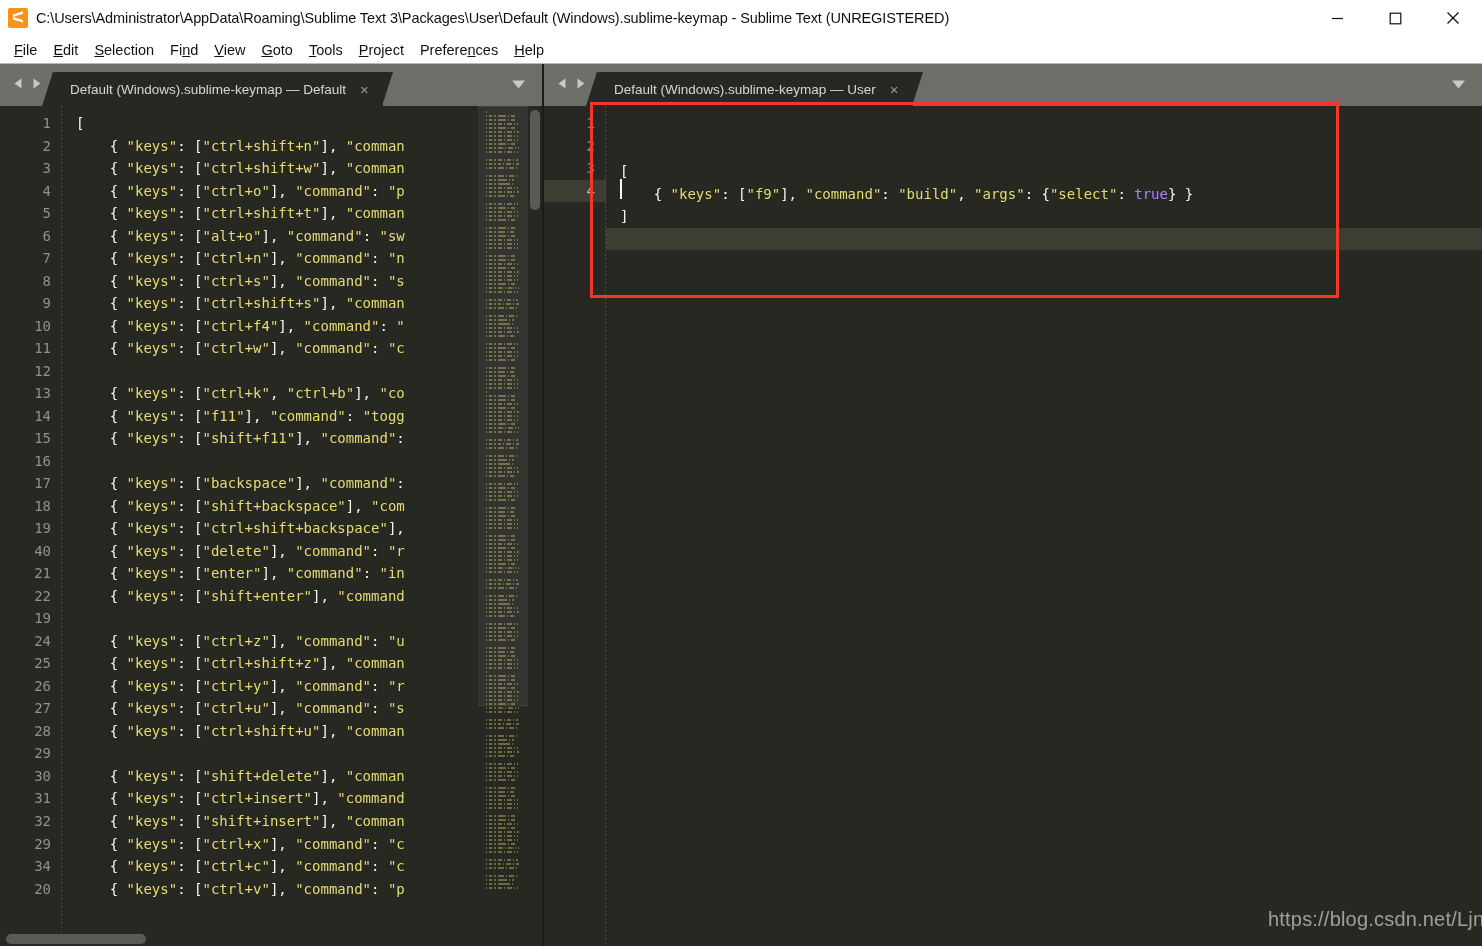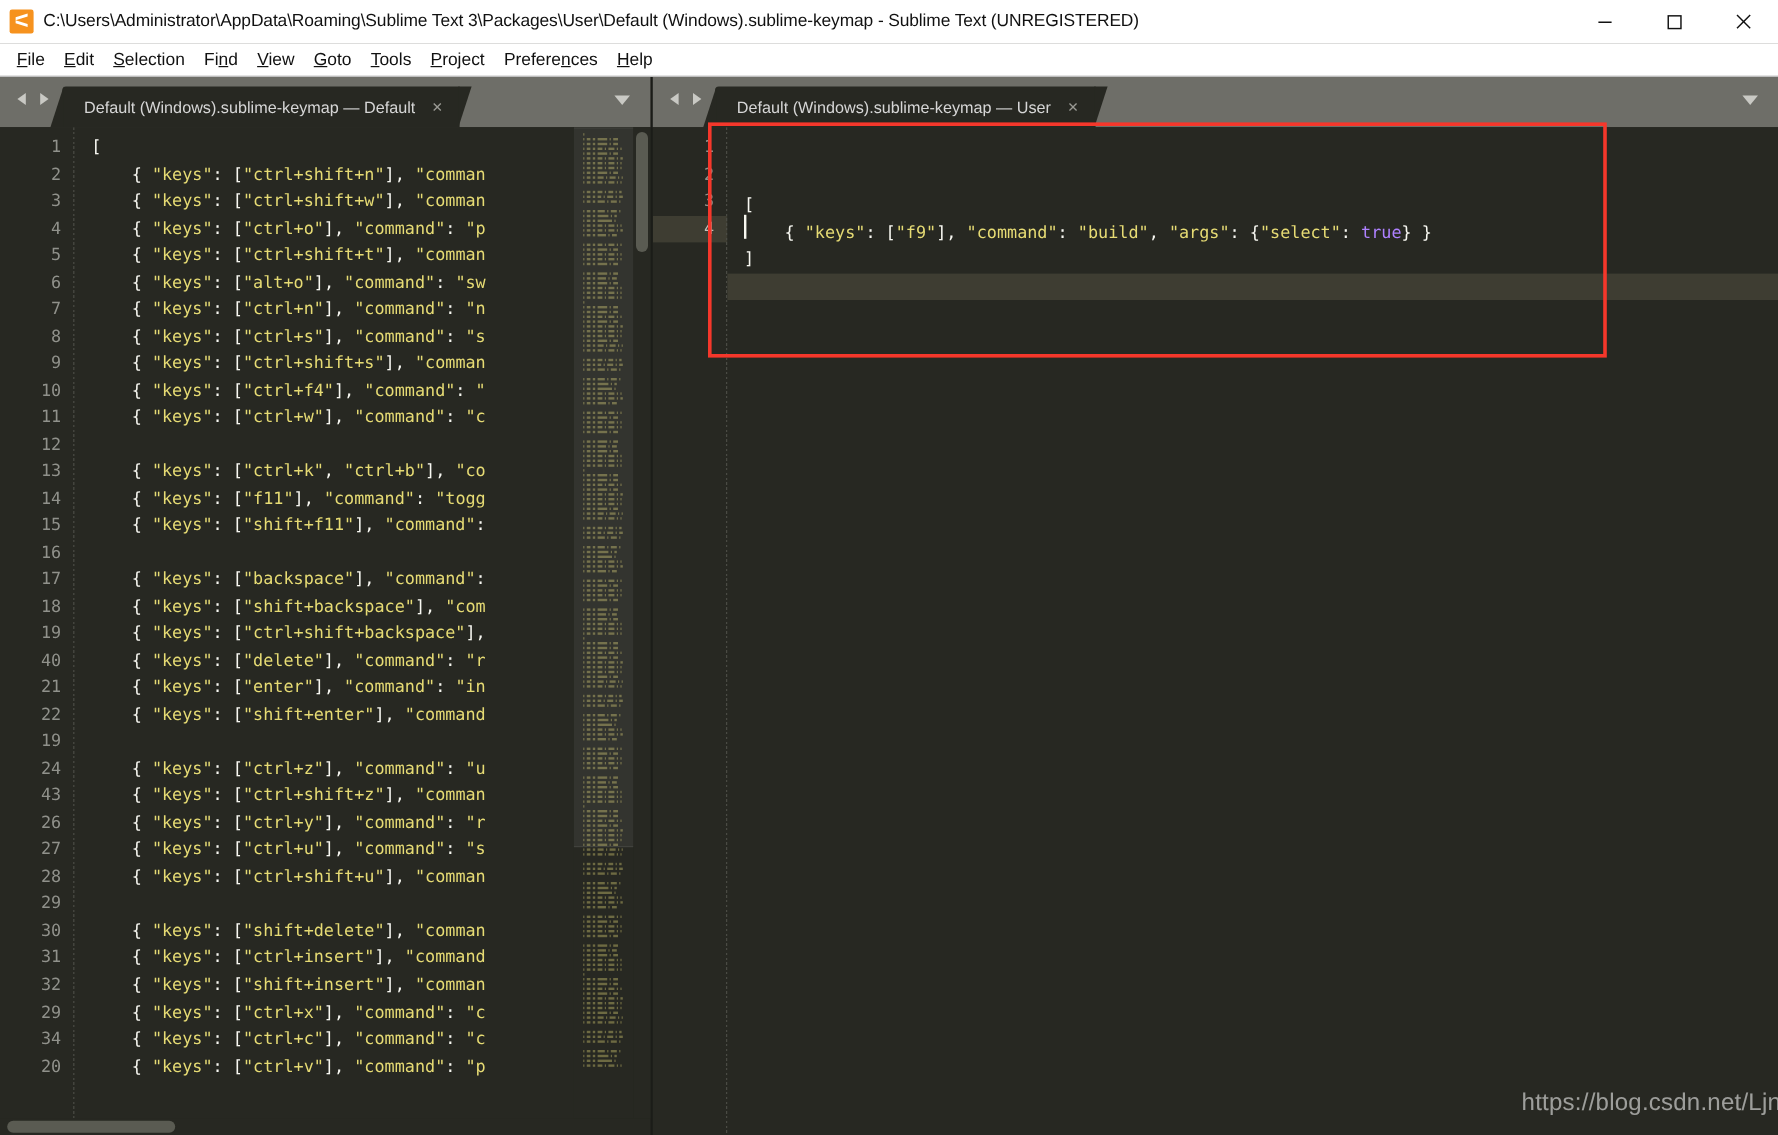--- a/index.html
+++ b/index.html
@@ -327,21 +327,21 @@
               <div class="gutter-line">15</div>
               <div class="gutter-line">16</div>
               <div class="gutter-line">17</div>
               <div class="gutter-line">18</div>
               <div class="gutter-line">19</div>
               <div class="gutter-line">40</div>
               <div class="gutter-line">21</div>
               <div class="gutter-line">22</div>
               <div class="gutter-line">19</div>
               <div class="gutter-line">24</div>
-              <div class="gutter-line">43</div>
+              <div class="gutter-line">25</div>
               <div class="gutter-line">26</div>
               <div class="gutter-line">27</div>
               <div class="gutter-line">28</div>
               <div class="gutter-line">29</div>
               <div class="gutter-line">30</div>
               <div class="gutter-line">31</div>
               <div class="gutter-line">32</div>
               <div class="gutter-line">29</div>
               <div class="gutter-line">34</div>
               <div class="gutter-line">20</div>

